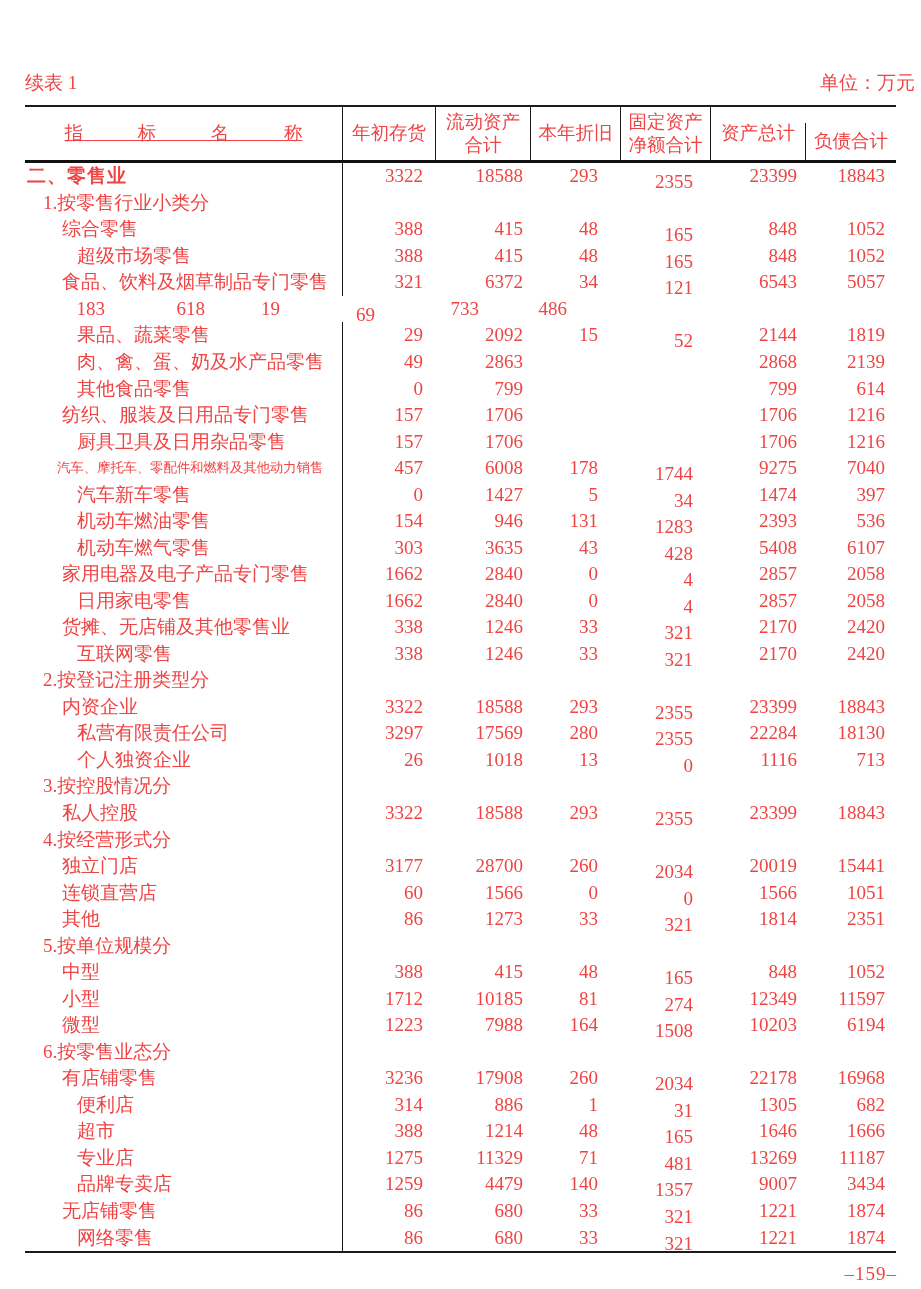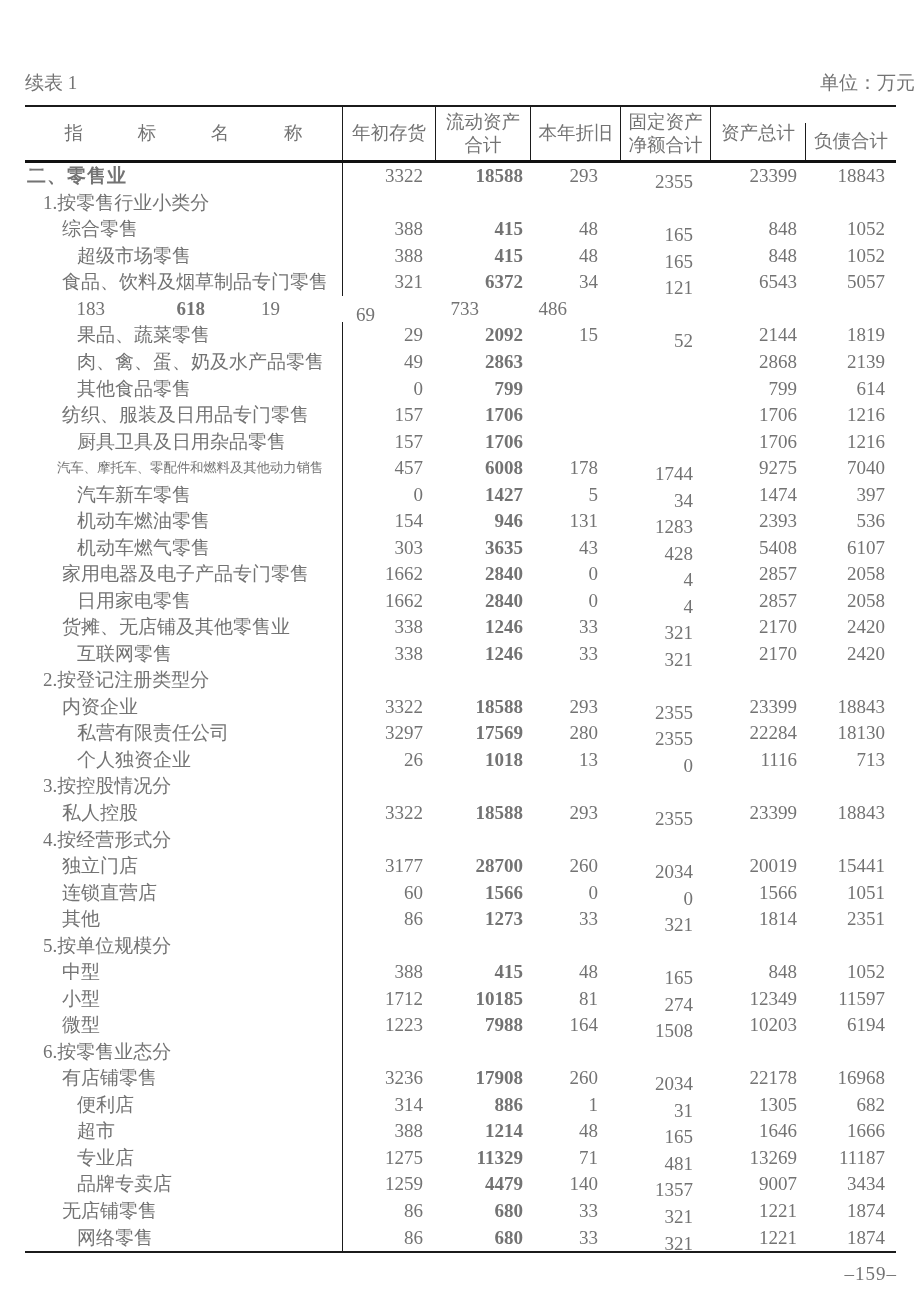--- a/index.html
+++ b/index.html
@@ -1,60 +1,60 @@
 <!DOCTYPE html>
 <html><head>
 <meta charset="utf-8">
 <style>
   * { margin:0; padding:0; box-sizing:border-box; }
   html,body { background:#e8e8e8; }
   .page {
     position:relative; width:921px; height:1289px; background:#ffffff;
-    font-family:"Liberation Serif","DejaVu Serif",serif; color:#737373;
+    font-family:"Liberation Serif","DejaVu Serif",serif; color:#ef4444;
     overflow:hidden; margin:0 auto;
   }
   .meta-row {
     position:absolute; top:72px; left:25px; right:6px;
     display:flex; justify-content:space-between; align-items:flex-end;
     font-size:19px; line-height:22px;
   }
   .table {
     position:absolute; left:25px; top:105px; width:871px;
     border-top:2px solid #1b1b1b; border-bottom:2px solid #1b1b1b;
   }
   .thead {
     display:flex; height:56px; border-bottom:3px solid #111;
   }
   .th {
     display:flex; align-items:center; justify-content:center;
     text-align:center; font-size:18.5px; line-height:23px; white-space:pre-line;
   }
   .th.stub { width:318px; border-right:1.5px solid #1b1b1b; }
-  .th.stub span { word-spacing:50px; }
+  .th.stub span { word-spacing:50px;text-decoration:underline; }
   .th.v0 { width:92px; }
   .th.v1 { width:95px; border-left:1.5px solid #1b1b1b; }
   .th.v2 { width:90px; border-left:1.5px solid #1b1b1b;text-align:right; }
   .th.v3 { width:90px; border-left:1.5px solid #1b1b1b; }
   .th.v4 { width:95px; border-left:1.5px solid #1b1b1b; }
   .th.v5 { width:91px; border-left:1.5px solid #1b1b1b;margin-top:16px; }
   .tr { display:flex; height:26.54px; align-items:center; }
   .td { height:100%; display:flex; align-items:center; }
   .td.label {
     width:318px; border-right:1.5px solid #1b1b1b;
     font-size:19px; white-space:nowrap; overflow:hidden;
   }
   .td.label.lv0 { padding-left:2px;text-align:right; }
   .td.label.lv1 { padding-left:18px; }
   .td.label.lv2 { padding-left:37px; }
   .td.label.lv3 { padding-left:52px; }
   .td.label.compressed { font-size:13.5px; padding-left:32px; letter-spacing:-0.2px; }
   .tr.bold .td.label { font-weight:bold; letter-spacing:1px; }
   .td.num { font-size:19px; justify-content:flex-end; }
   .td.num.c0 { width:92px; padding-right:12px; }
-  .td.num.c1 { width:95px; padding-right:7px;font-weight:bold; }
+  .td.num.c1 { width:95px; padding-right:7px; }
   .td.num.c2 { width:90px; padding-right:22px; }
   .td.num.c3 { width:90px; padding-right:17px;margin-top:12px; }
   .td.num.c4 { width:95px; padding-right:8px; }
   .td.num.c5 { width:91px; padding-right:11px; }
   .page-number {
     position:absolute; top:1263px; right:24px; font-size:19px; letter-spacing:1px;
   }
 </style>
 </head>
 <body>

